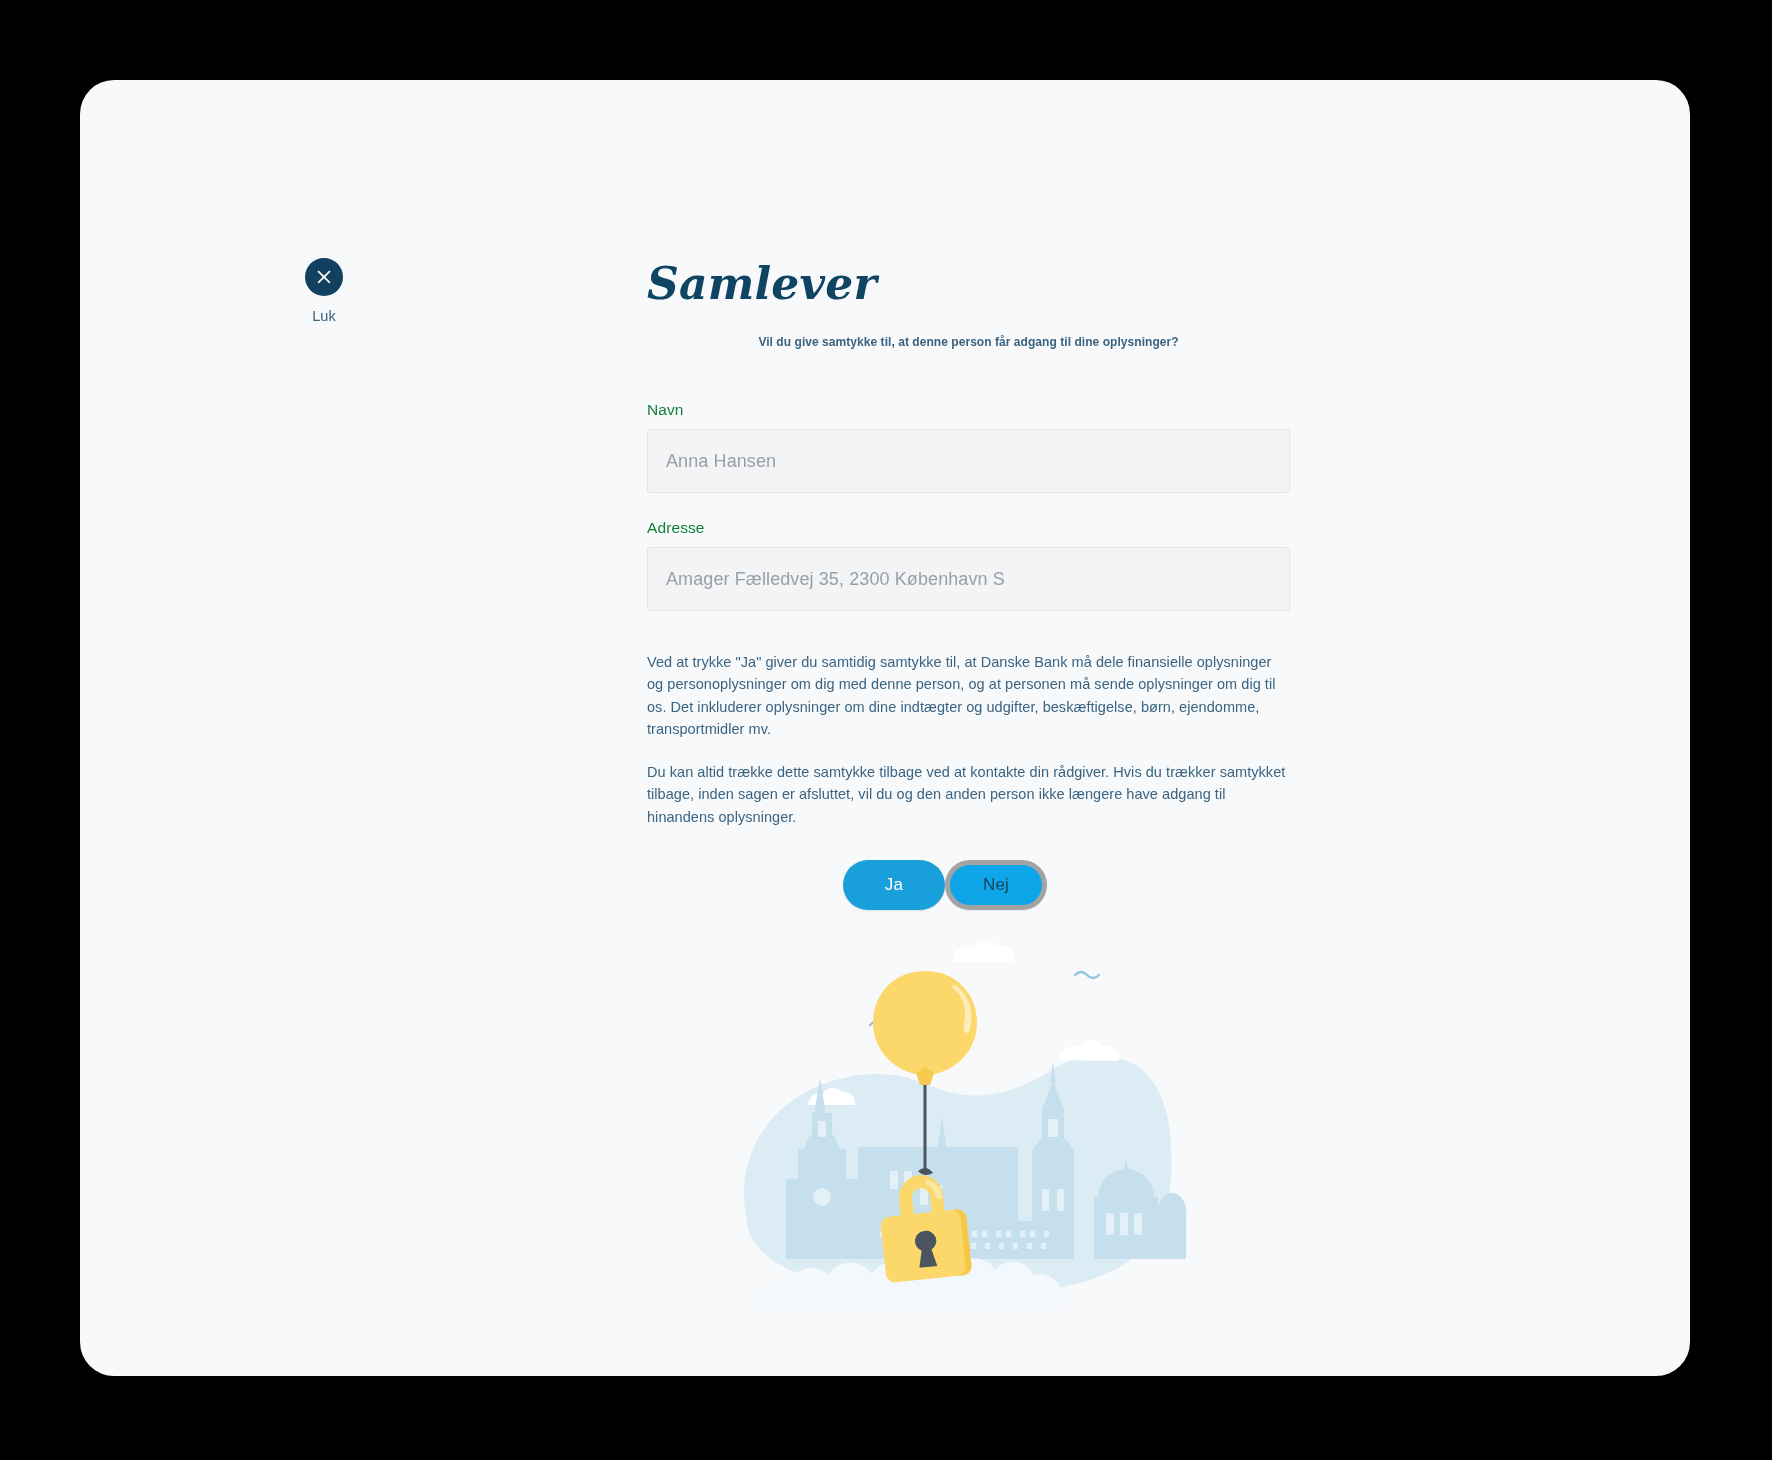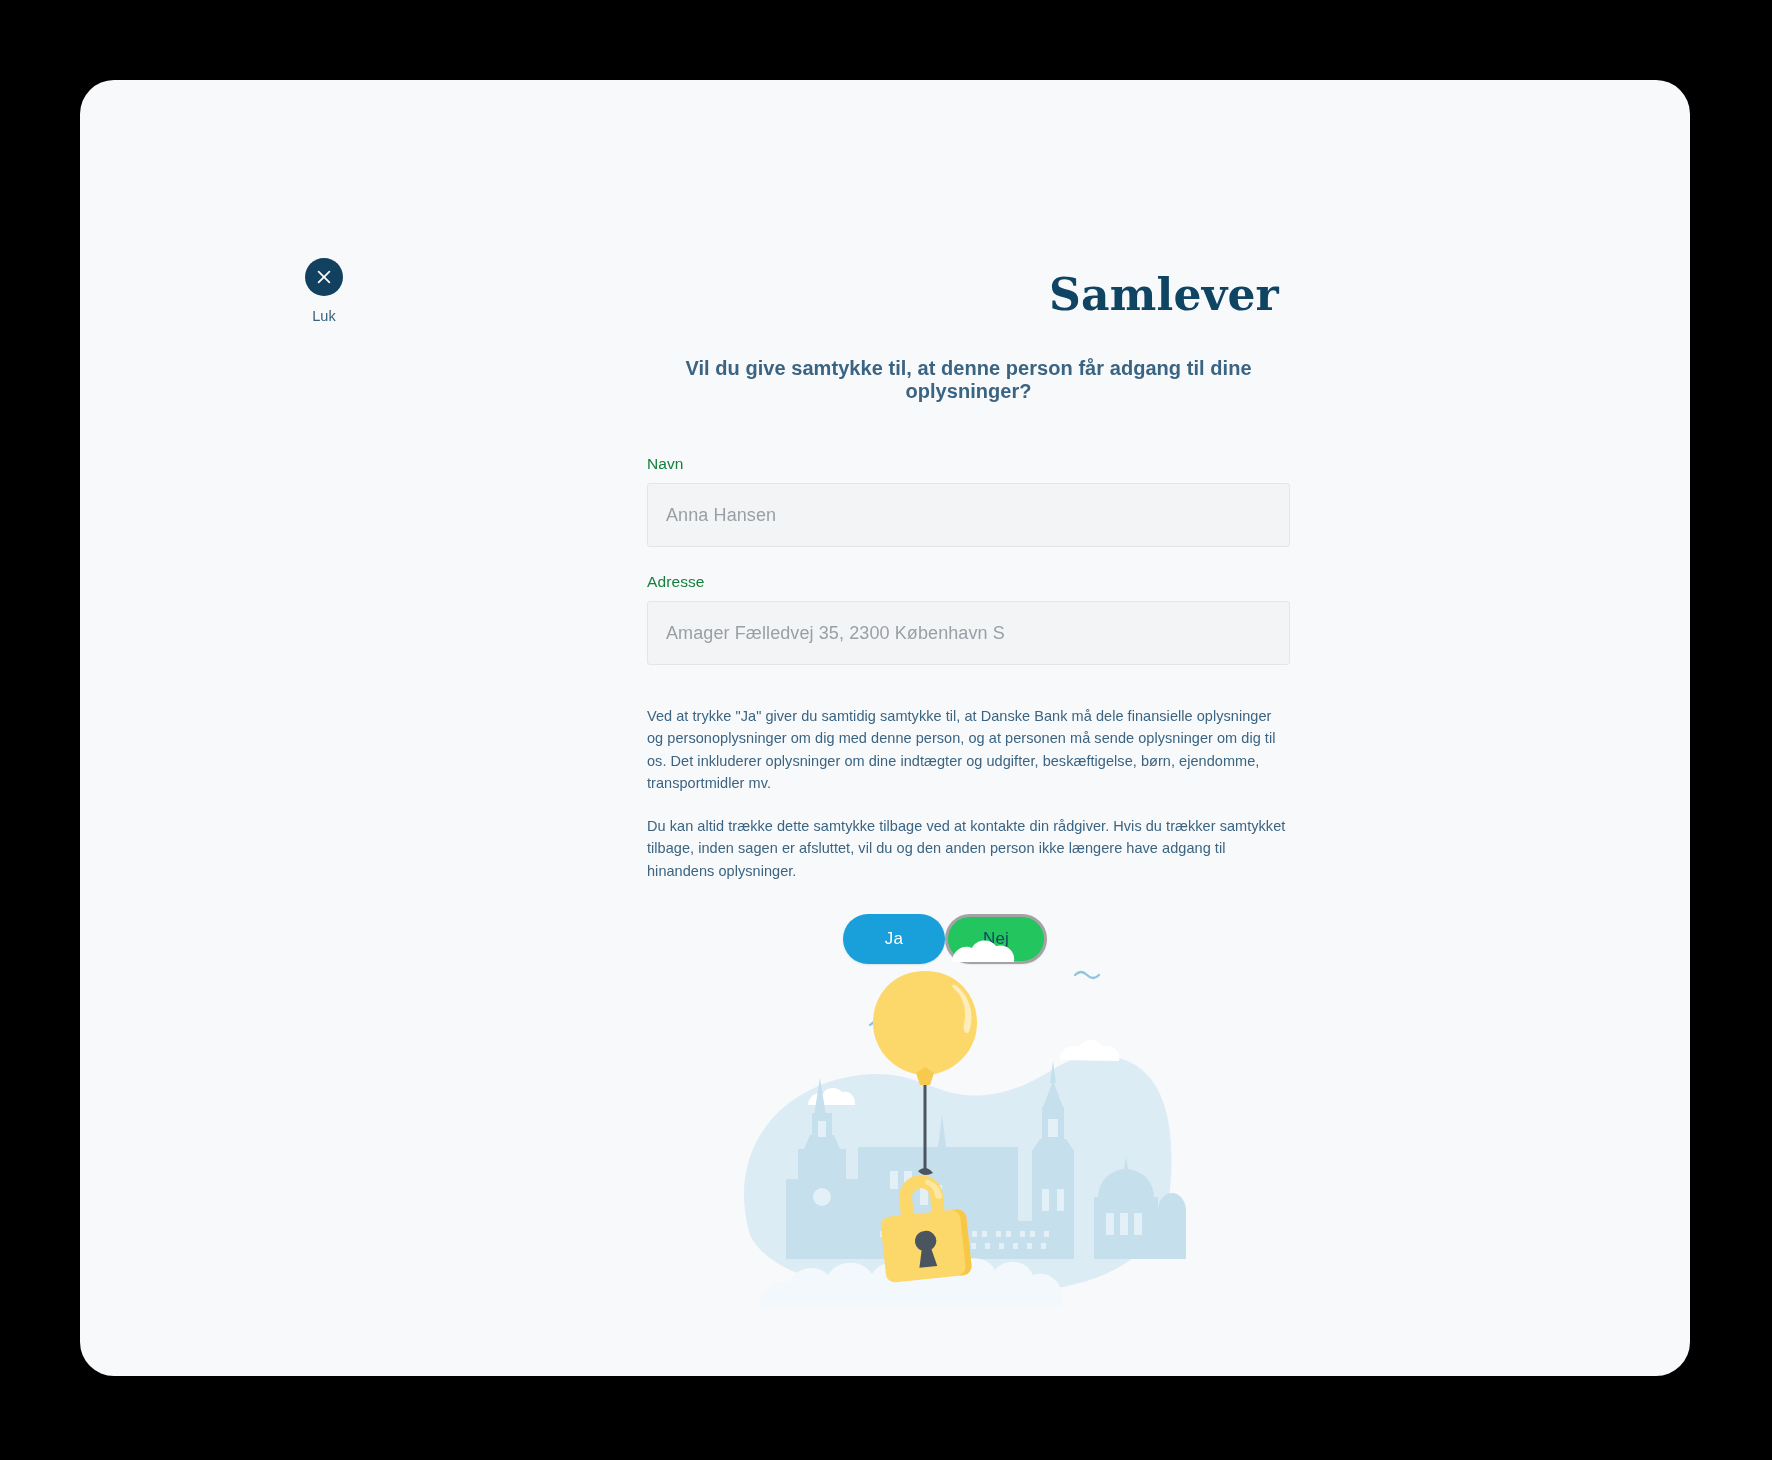--- a/index.html
+++ b/index.html
@@ -61,35 +61,36 @@
 
   
   .content {
     position: absolute;
     left: 567px;
     top: 0;
     width: 643px;
   }
 
   .page-title {
-    margin: 11px;
+    margin: 0;
     padding-top: 178px;
-    text-align: right;
+    text-align: left;
     font-family: "DejaVu Serif", "Liberation Serif", serif;
+    font-style: italic;
     font-weight: 700;
     font-size: 44px;
     color: #0f4463;
     letter-spacing: .2px;
   }
 
   .subtitle {
     margin: 0;
     padding-top: 26px;
     text-align: center;
-    font-size: 20px;
+    font-size: 12px;
     font-weight: 600;
     color: #3b6482;
     letter-spacing: .05px;
   }
 
   
   .field { margin-top: 0; }
   .field.first { padding-top: 52px; }
   .field.second { padding-top: 26px; }
 
@@ -141,23 +142,23 @@
     cursor: pointer;
     border: 1px solid transparent;
     letter-spacing: .2px;
   }
   .btn-primary {
     background: #19a0db;
     color: #ffffff;
     box-shadow: 0 1px 2px rgba(0,0,0,.10);
   }
   .btn-secondary {
-    background: #22c55e;
+    background: #0ea5e9;
     color: #13475f;
-    border: 3px solid #a3a3a3;
+    border: 5px solid #a3a3a3;
     box-shadow: 0 1px 2px rgba(0,0,0,.06);
   }
 
   
   .illustration {
     position: absolute;
     left: 640px;
     top: 855px;
     width: 470px;
     height: 400px;

